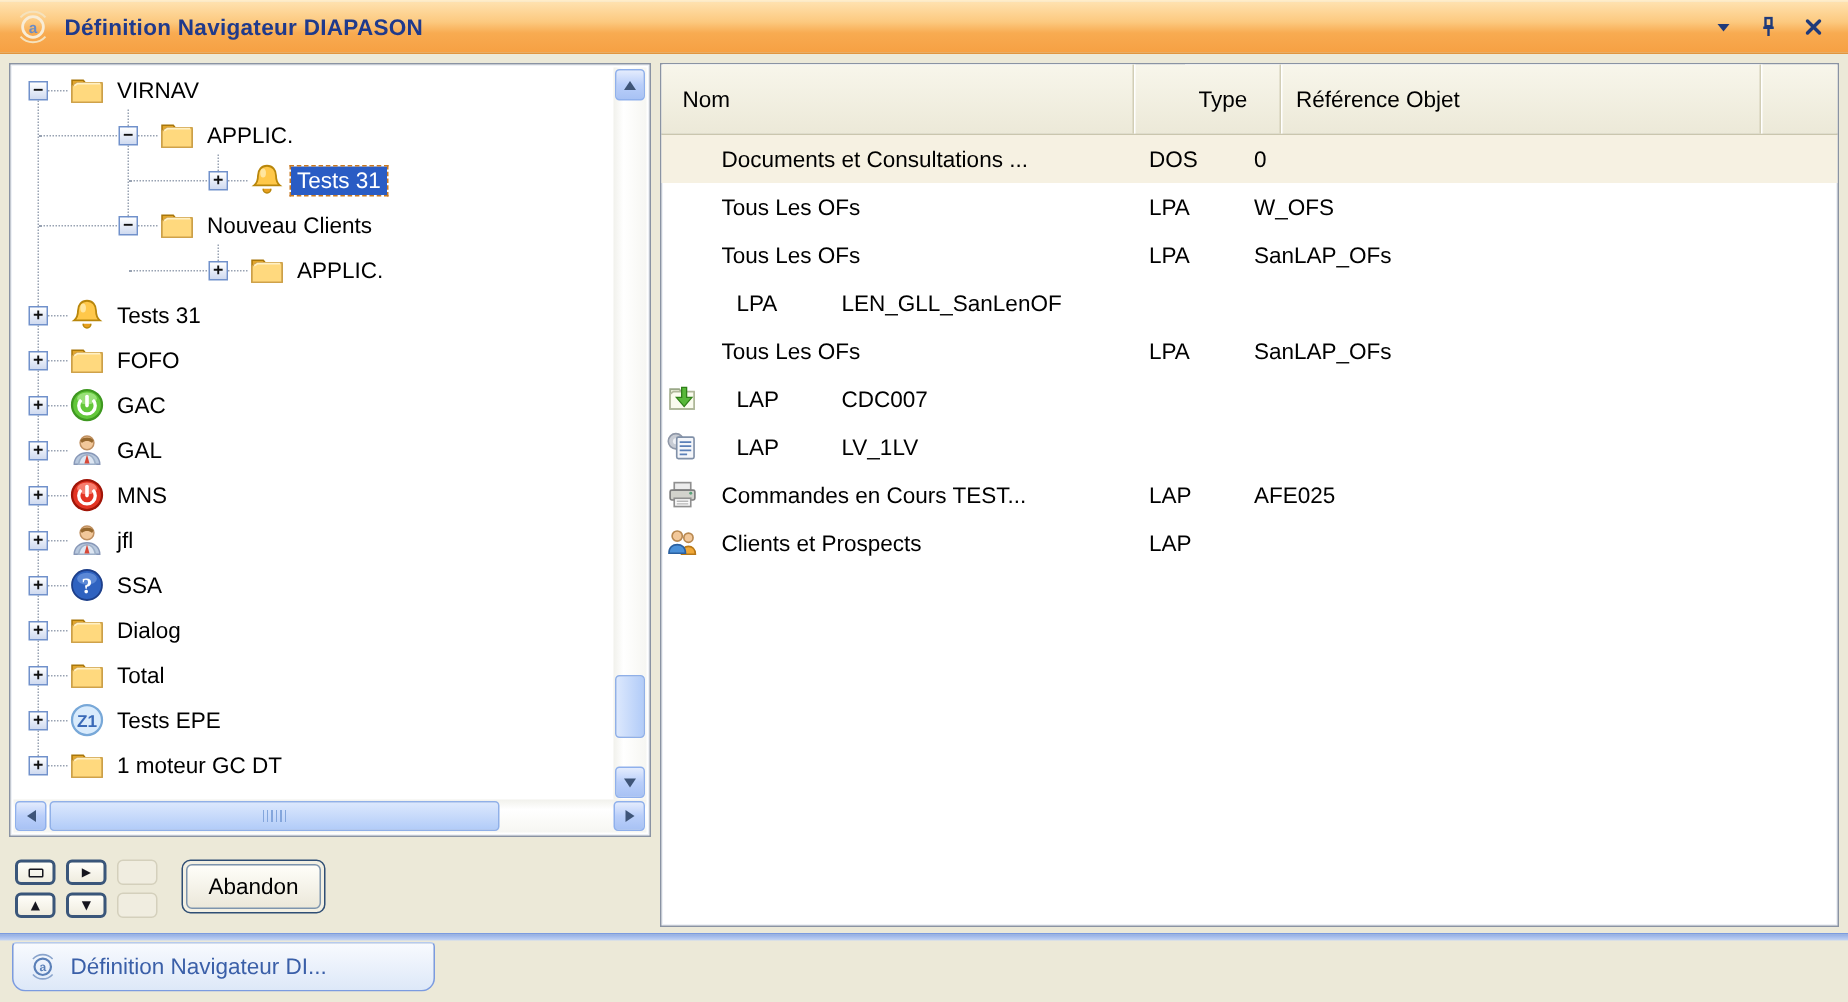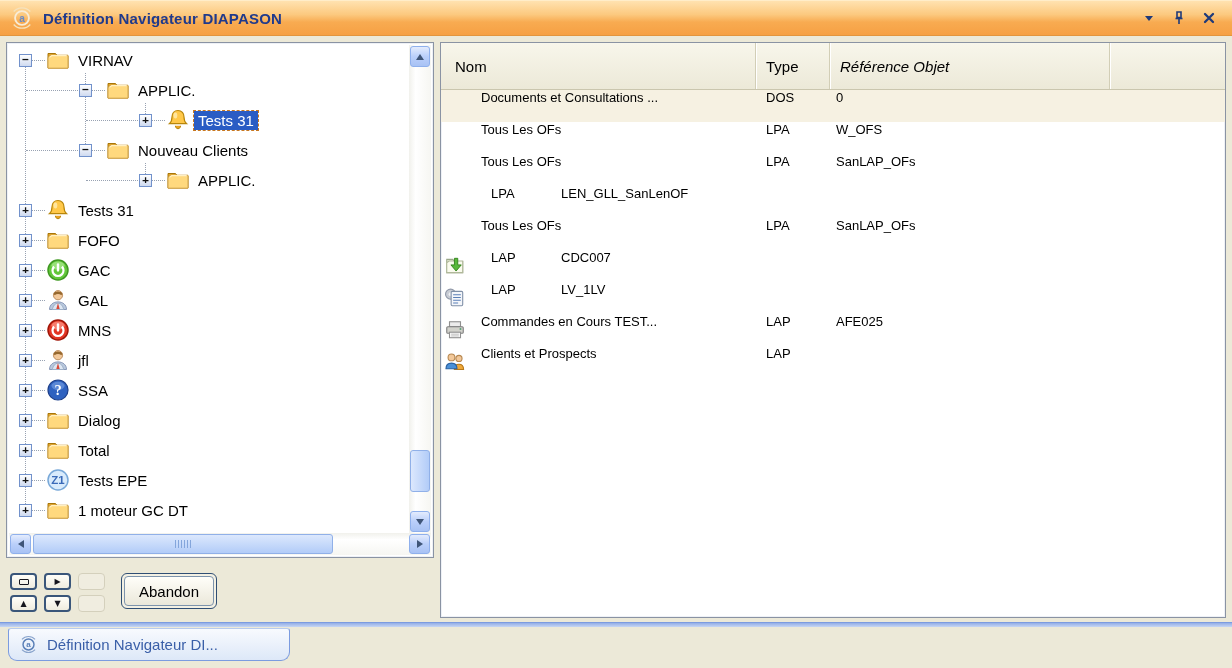--- a/index.html
+++ b/index.html
@@ -67,21 +67,21 @@
     position:absolute;left:440px;top:42px;width:786px;height:576px;
     background:#fff;border:1px solid #8a93a3;box-sizing:border-box;
     box-shadow:inset 0 0 0 1px #eef1f6;
   }
   .list-header{display:flex;height:46px;background:linear-gradient(180deg,#f8f6eb,#ece9d8);
     border-bottom:1px solid #cac6ae}
   .hcell{box-sizing:border-box;display:flex;align-items:center;font-size:15px;color:#000;
     border-right:1px solid #d2ceb6;box-shadow:1px 0 0 #ffffff;padding-left:10px;overflow:hidden;white-space:nowrap}
   .hcell:first-child{padding-left:14px}
   .hcell:last-child{border-right:none;box-shadow:none}
-  .lrow{display:flex;height:32px;font-size:13px;color:#000;white-space:nowrap}
+  .lrow{display:flex;height:32px;align-items:center;font-size:15px;color:#000;white-space:nowrap}
   .lrow.hot{background:#f6f1e2}
   .cell-icon{width:40px;flex:none;box-sizing:border-box;padding-left:3px;display:flex;align-items:center}
   .cell-nom{width:275px;flex:none;overflow:hidden}
   .cell-type{width:65px;flex:none;box-sizing:border-box;padding-left:10px}
   .cell-ref{flex:1;box-sizing:border-box;padding-left:15px;overflow:hidden}
   
   .nav-grid{position:absolute;left:10px;top:573px;display:grid;
     grid-template-columns:repeat(3,27px);grid-auto-rows:17px;gap:5px 7px}
   .nbtn{box-sizing:border-box;border:2px solid #3a567a;border-radius:4px;
     background:linear-gradient(180deg,#fffef9,#efecdf);display:flex;align-items:center;justify-content:center;
@@ -364,22 +364,22 @@
       </span>
     <span class="sbtn" style="right:1px">
         <span class="tri right"></span>
       </span>
   </div>
 </div>
 
 <div class="list-panel">
   <div class="list-header" id="list-header">
       <div class="hcell" style="width: 315px; flex: 0 0 auto;">Nom</div>
-      <div class="hcell" style="width: 74px; flex: 0 0 auto;">Type</div>
-      <div class="hcell" style="width: 280px; flex: 0 0 auto; font-style: italic;">Référence Objet</div>
+      <div class="hcell" style="width: 65px; flex: 0 0 auto; margin-left: 33px;">Type</div>
+      <div class="hcell" style="width: 320px; flex: 0 0 auto;">Référence Objet</div>
       <div class="hcell" style="flex: 1 1 0%;"></div>
     </div>
   <div class="list-rows" id="list-rows">
       <div class="lrow hot">
         <span class="cell-icon">
           <span class="icon" style="width:22px;height:22px"></span>
         </span>
         <span class="cell-nom">Documents et Consultations ...</span>
         <span class="cell-type">DOS</span>
         <span class="cell-ref">0</span>

